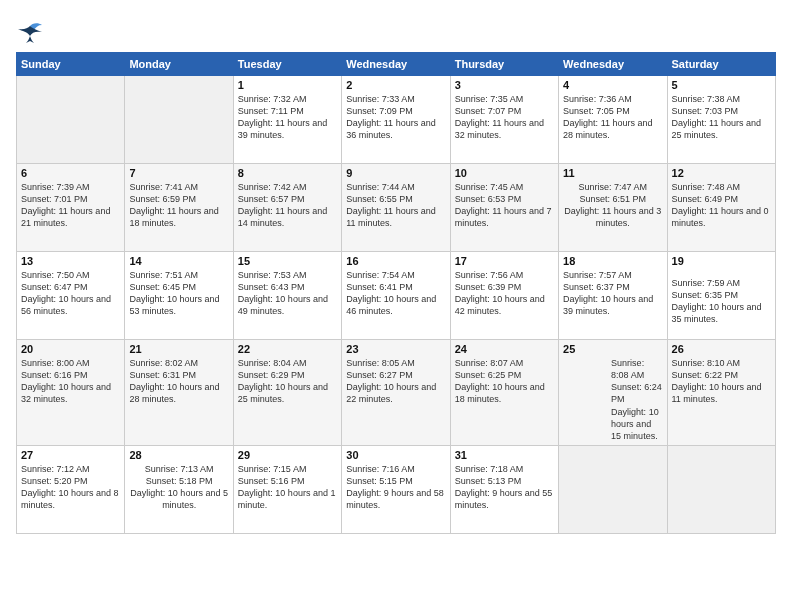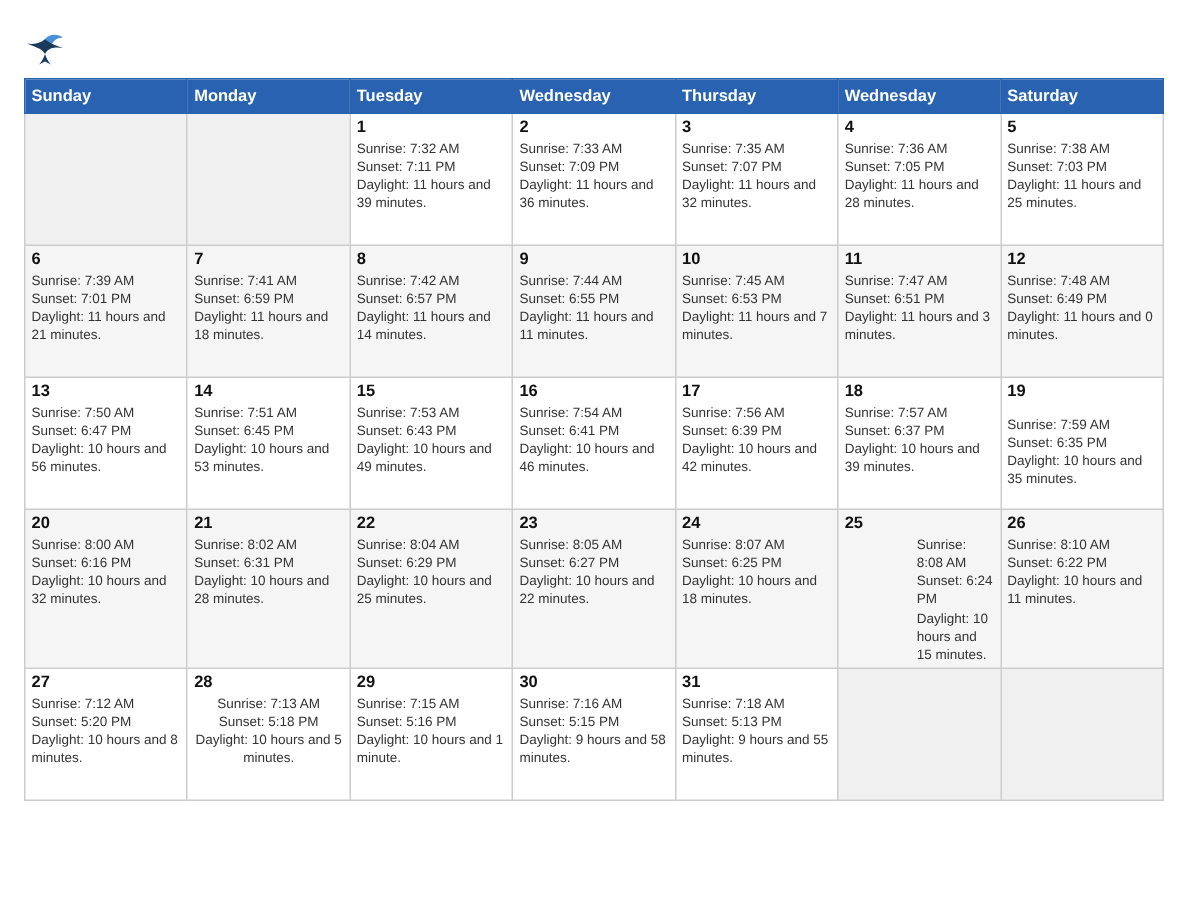--- a/index.html
+++ b/index.html
@@ -190,21 +190,21 @@
 Daylight: 11 hours and 11 minutes.</div>
           </td>
           <td>
             <div class="day-num">10</div>
             <div class="day-info" style="white-space: pre-line;">Sunrise: 7:45 AM
 Sunset: 6:53 PM
 Daylight: 11 hours and 7 minutes.</div>
           </td>
           <td>
             <div class="day-num">11</div>
-            <div class="day-info" style="white-space: pre-line;">Sunrise: 7:47 AM
+            <div class="day-info" style="white-space: pre-line; text-align: center;">Sunrise: 7:47 AM
 Sunset: 6:51 PM
 Daylight: 11 hours and 3 minutes.</div>
           </td>
           <td>
             <div class="day-num">12</div>
             <div class="day-info" style="white-space: pre-line;">Sunrise: 7:48 AM
 Sunset: 6:49 PM
 Daylight: 11 hours and 0 minutes.</div>
           </td>
         </tr>

